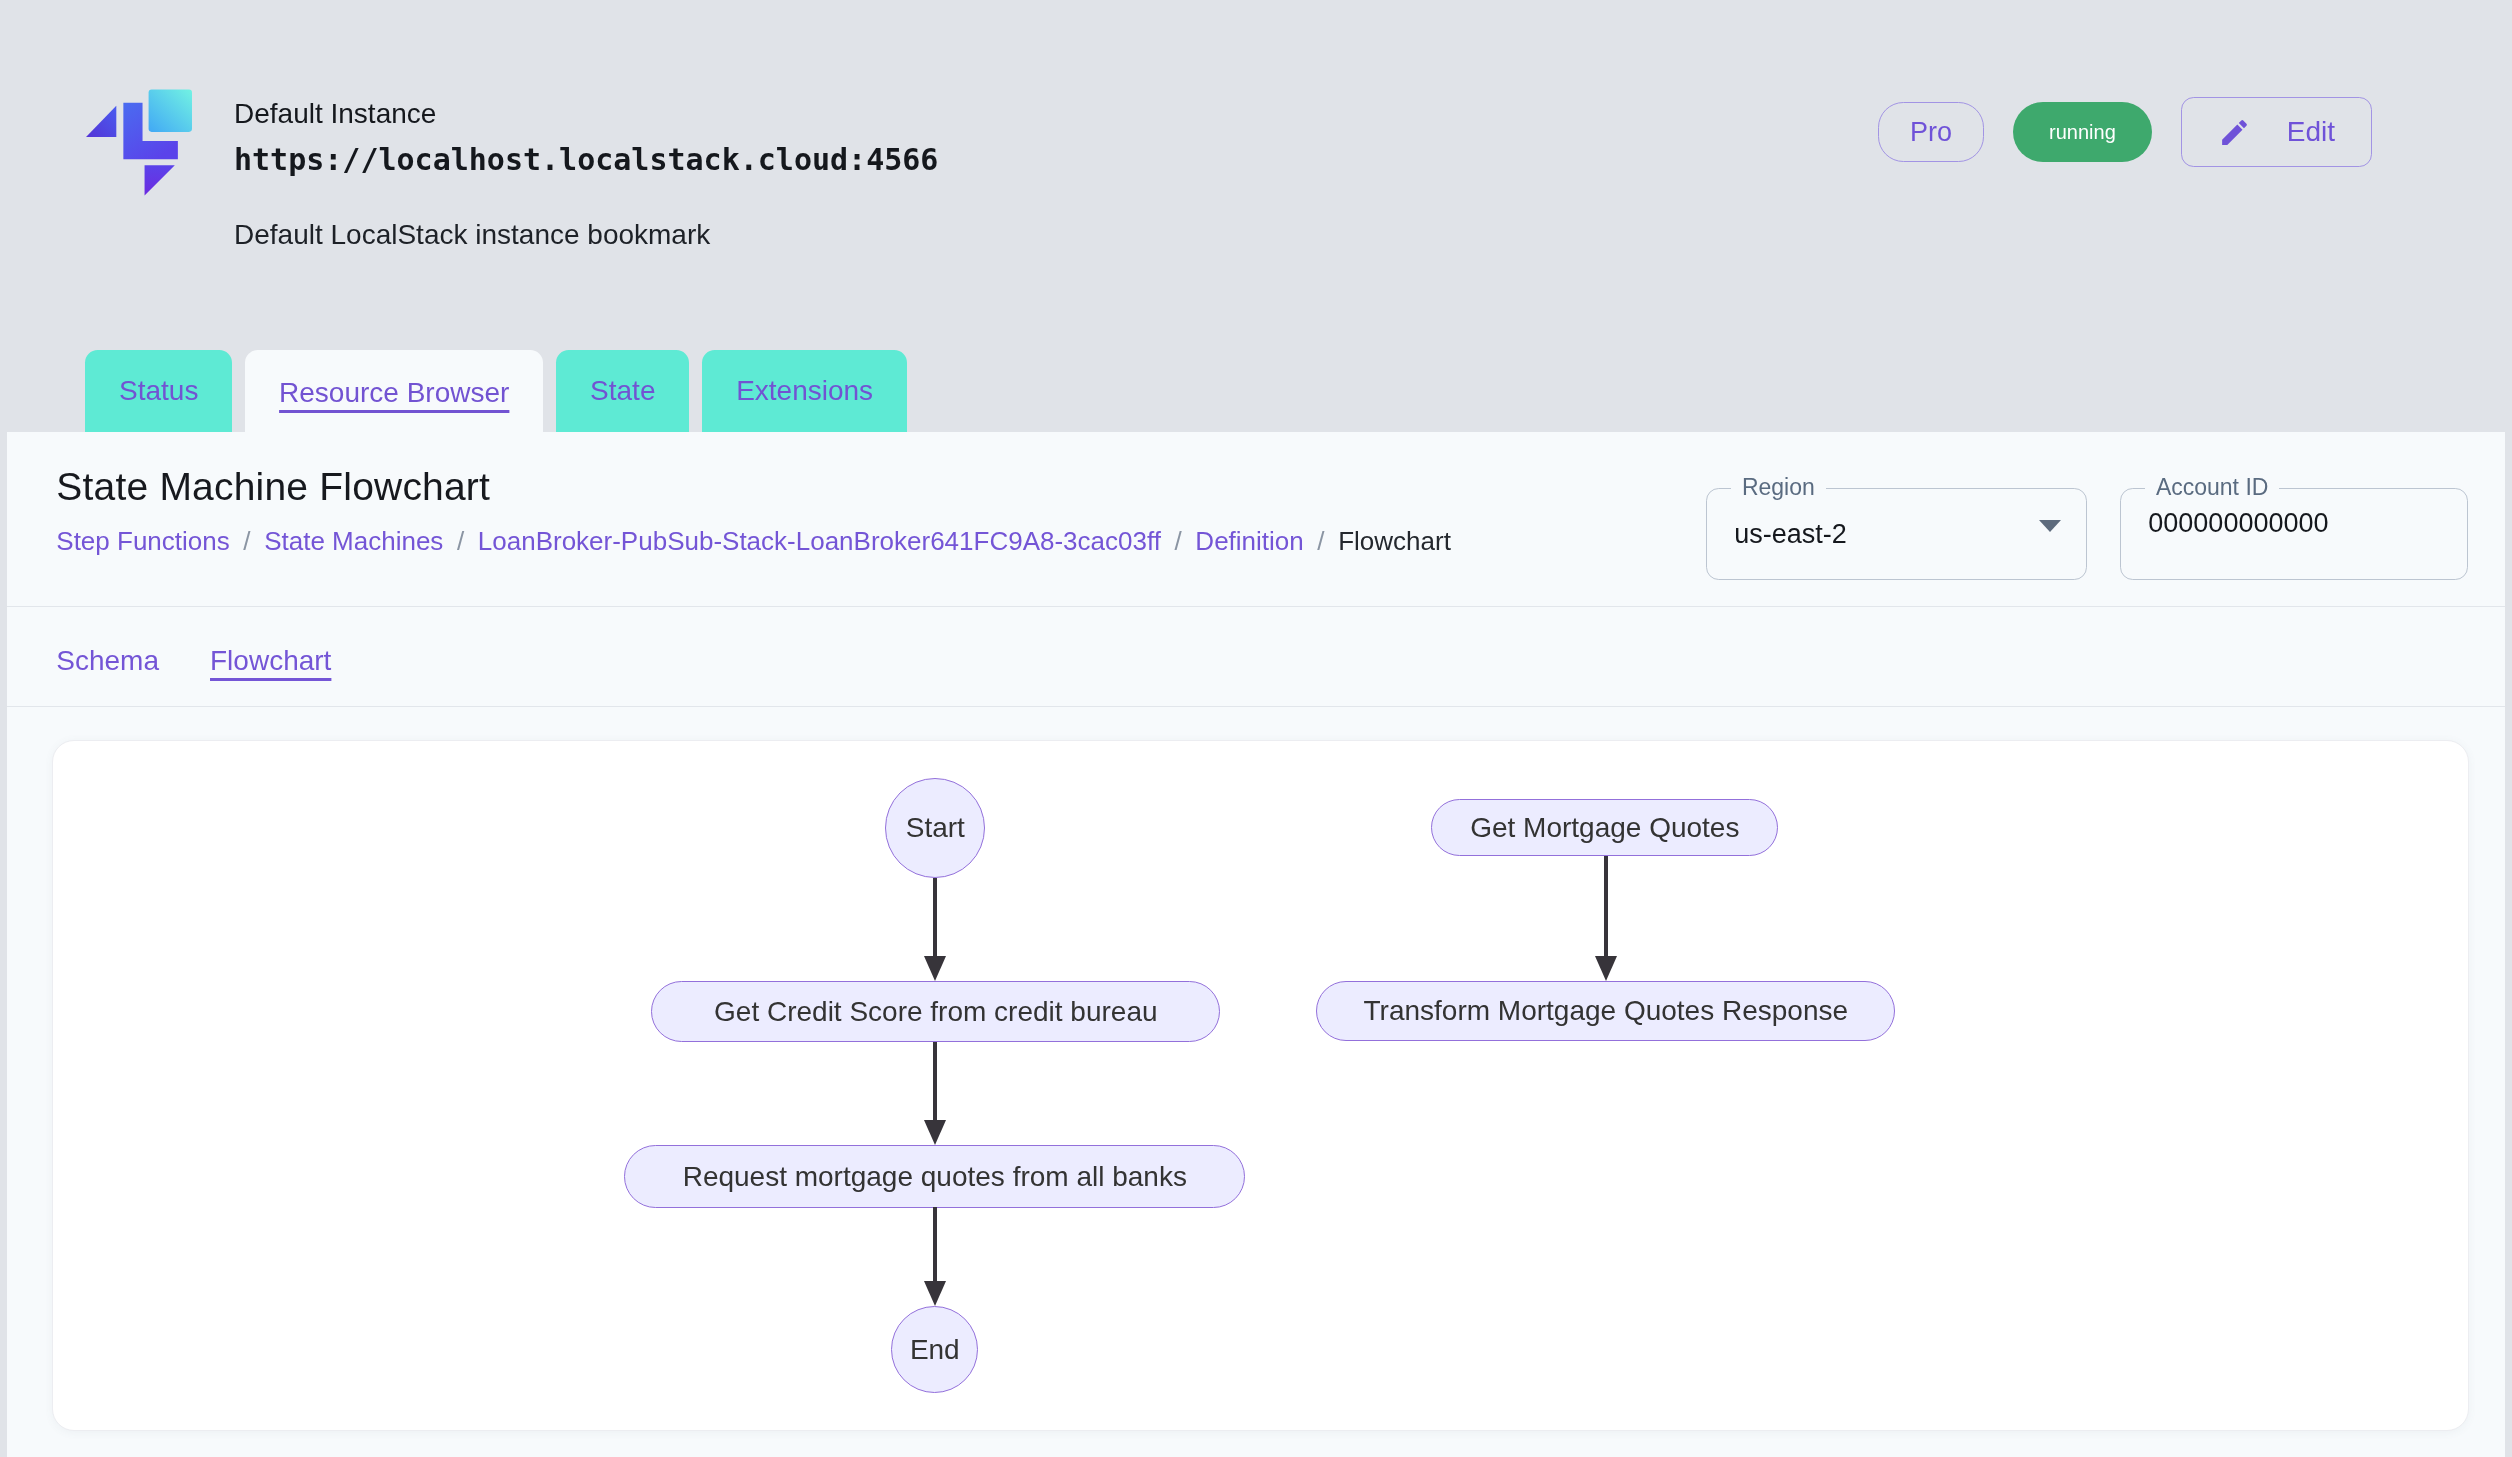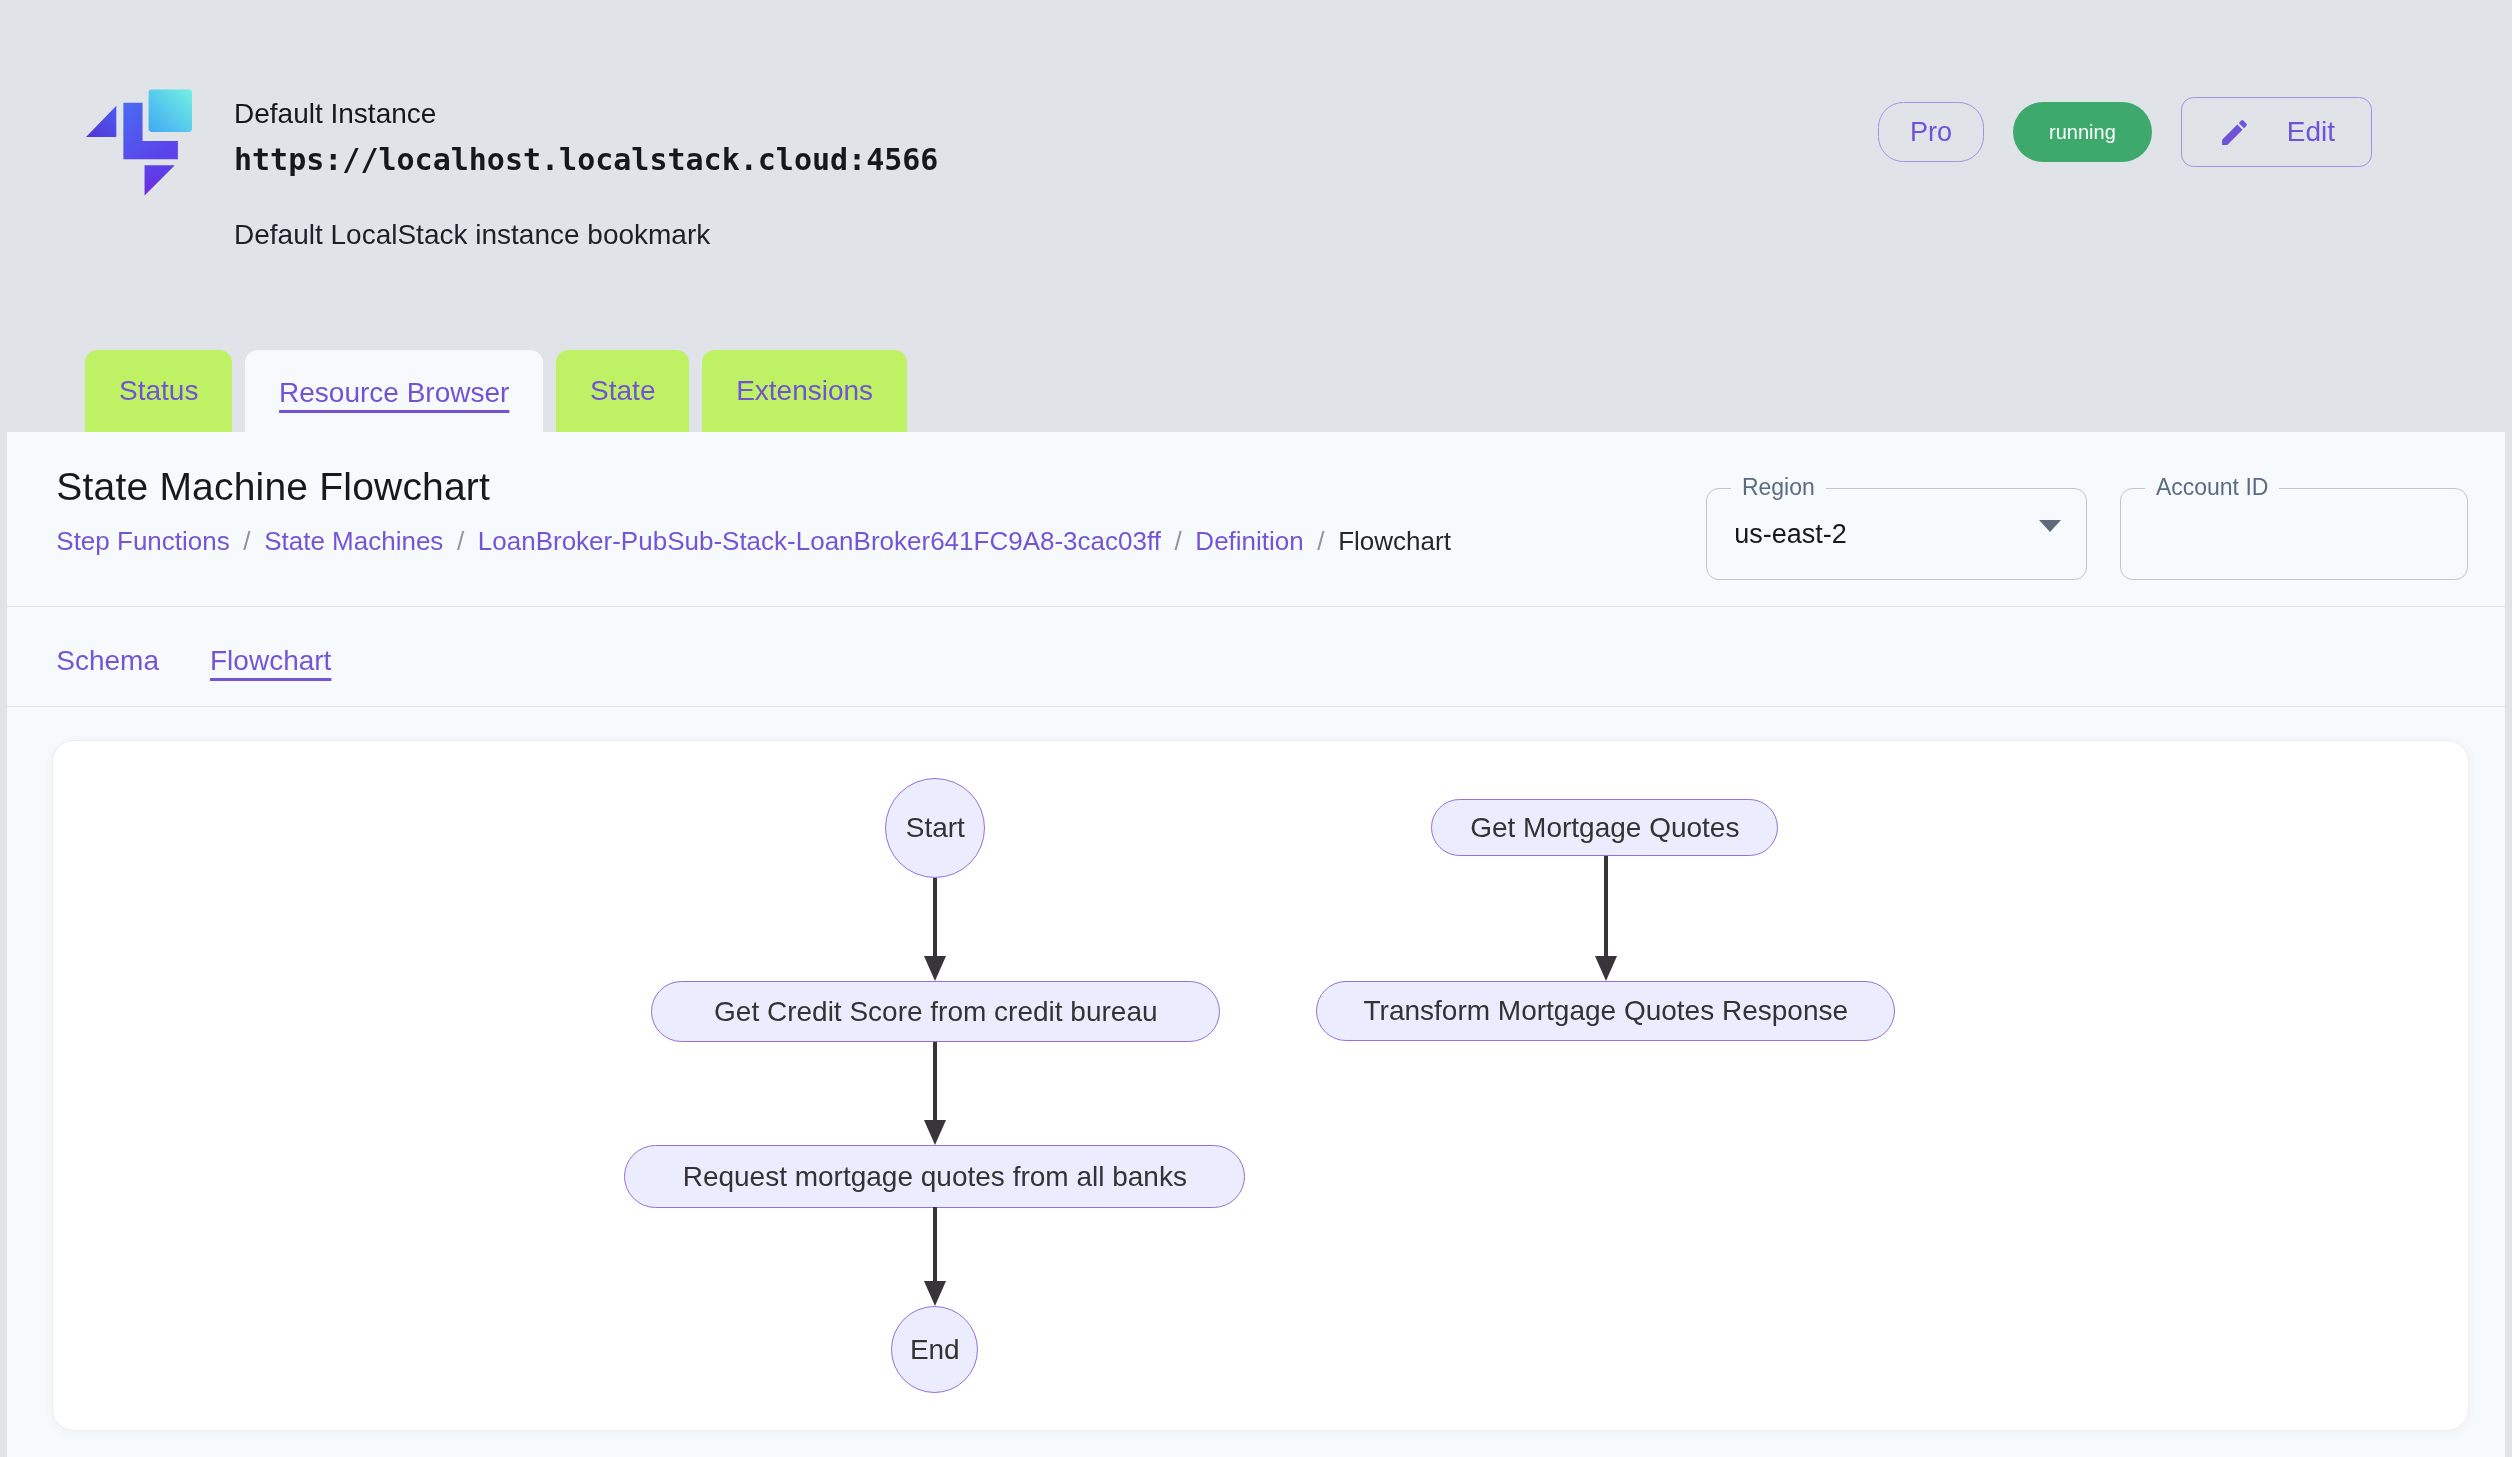--- a/index.html
+++ b/index.html
@@ -32,21 +32,21 @@
   .edit-btn {
     height:70px; padding:0 36px; display:flex; align-items:center; gap:36px;
     border:1.8px solid #a294e4; border-radius:12.7px; background:transparent;
     color:#6f52d8; font-size:28px; cursor:pointer; font-family:inherit;
   }
   .edit-btn svg { width:33px; height:33px; fill:#6f52d8; }
 
   
   .tabs { position:absolute; left:85px; top:350px; display:flex; gap:12.7px; align-items:flex-start; height:82px; }
   .tab {
-    background:#bef264; border-radius:12.7px 12.7px 0 0; height:82px; padding:0 34px;
+    background:#5eead4; border-radius:12.7px 12.7px 0 0; height:82px; padding:0 34px;
     display:flex; align-items:center; font-size:28px; color:#7253d2; cursor:pointer; white-space:nowrap;
   }
   .tab.active { background:#f7fafc; height:85px; }
   .tab.active span { text-decoration:underline; text-underline-offset:8.2px; text-decoration-thickness:2.7px; }
 
   
   .panel {
     position:absolute; left:7.3px; right:7.3px; top:432px; bottom:0;
     background:#f7fafc;
   }
@@ -187,20 +187,21 @@
   </div>
 
   <div class="field field-region">
     <span class="field-label">Region</span>
     <span class="field-value">us-east-2</span>
     <span class="caret"></span>
   </div>
 
   <div class="field field-account">
     <span class="field-label">Account ID</span>
+    <input class="account-input" type="text" value="000000000000" style="">
   </div>
 
   <div class="divider divider-1"></div>
 
   <div class="subtabs">
     <a class="subtab">Schema</a>
     <a class="subtab active">Flowchart</a>
   </div>
 
   <div class="divider divider-2"></div>

